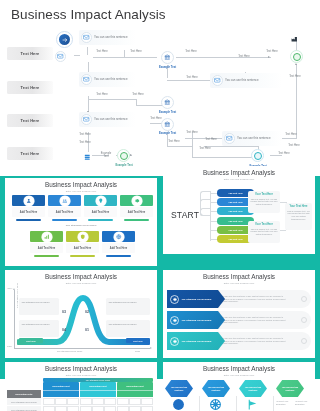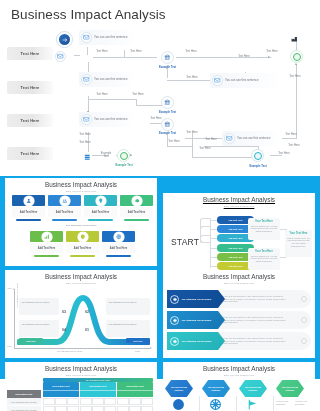--- a/index.html
+++ b/index.html
@@ -2,21 +2,21 @@
 <html><head>
 <meta charset="utf-8">
 <style>
   * { box-sizing: border-box; margin: 0; padding: 0; }
   html, body {
     width: 320px; height: 411px;
     background: #ffffff;
     font-family: "Liberation Sans", sans-serif;
     overflow: hidden;
   }
-  #page { position: relative; width: 320px; height: 379px; background: #0ea5e9; padding-left: 36px; }
+  #page { position: relative; width: 320px; height: 379px; background: #14b8a6; padding-left: 36px; }
 
   
   .hero { position: absolute; left: 0; top: 0; width: 320px; height: 176px; background: #fff; }
   .hero-title {
     position: absolute; left: 11px; top: 7px;
     font-size: 13.5px; color: #3a3a3c; letter-spacing: .1px; font-weight: 400;
   }
   .swim-label {
     position: absolute; width: 46px; height: 13px;
     background: linear-gradient(90deg,#ededee 0%, #e6e6e7 55%, #fbfbfb 100%);
@@ -447,21 +447,21 @@
 
     <div class="cbox" style="left:25px; top:65px; width:33px; height:10px;">Add Text Here</div>
     <div class="cbox" style="left:61px; top:65px; width:33px; height:10px;">Add Text Here</div>
     <div class="cbox" style="left:97px; top:65px; width:33px; height:10px;">Add Text Here</div>
 
     <div class="cline" style="left:29px; top:77px; width:25px; background:#6cbe4b;"></div>
     <div class="cline" style="left:65px; top:77px; width:25px; background:#b8c938;"></div>
     <div class="cline" style="left:101px;top:77px; width:25px; background:#1d6fc4;"></div>
   </div>
 
-  <div class="slide" style="left:163px; top:193px; width:152px; height:88px;text-decoration:underline;">
+  <div class="slide" style="left:163px; top:166px; width:152px; height:88px;">
     <div class="s-title" style="margin-top:3px;">Business Impact Analysis</div>
     <div class="s-sub">Enter your sub headline here</div>
 
     <div class="start-word" style="left:8px; top:44px;">START</div>
 
     <div class="bline" style="left:37px; top:25px; width:10px; height:25px;"></div>
     <div class="bline" style="left:37px; top:33px; width:10px; height:17px;"></div>
     <div class="bline" style="left:37px; top:42px; width:10px; height:8px;"></div>
     <div class="ln v" style="left:47px; top:25px; height:50px; background:#d8dce0;"></div>
     <div class="ln h" style="left:47px; top:27px; width:7px; background:#d8dce0;"></div>

